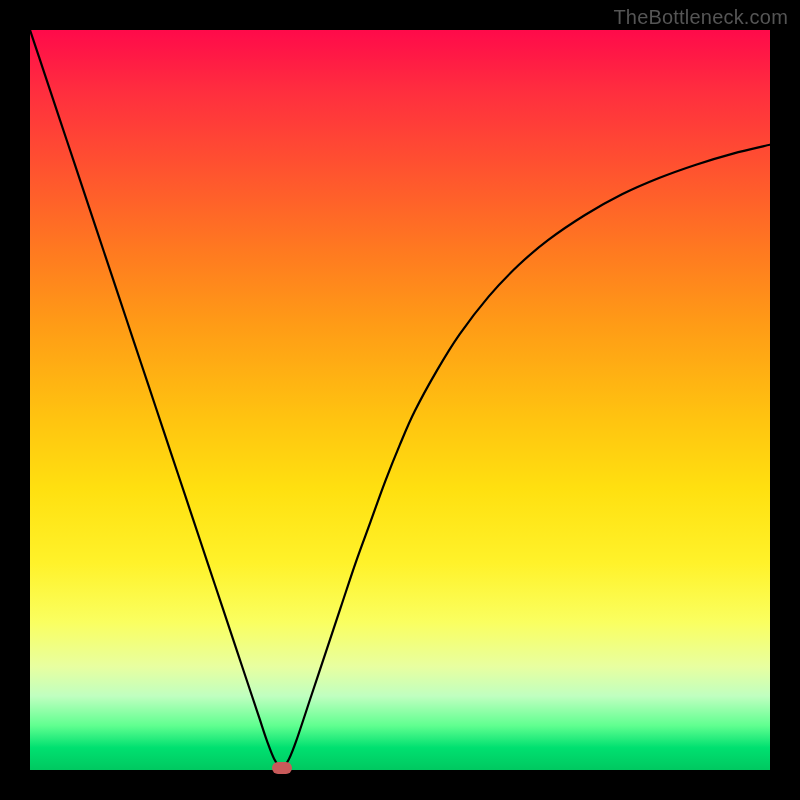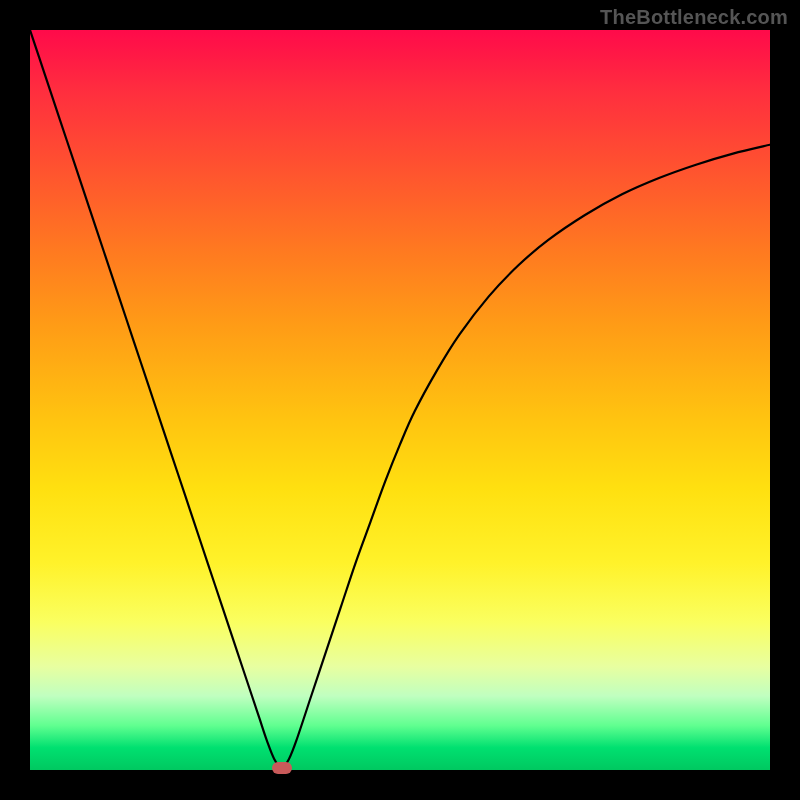--- a/index.html
+++ b/index.html
@@ -39,21 +39,21 @@
       #00e070 97%,
       #00c860 100%
     );
   }
   .watermark {
     position: absolute;
     top: 6px;
     right: 12px;
     color: #555;
     font-size: 20px;
-    font-weight: 700;
+    font-weight: 400;
     letter-spacing: 0.2px;
     user-select: none;
   }
   svg.curve {
     position: absolute;
     left: 0;
     top: 0;
   }
   .marker {
     position: absolute;

